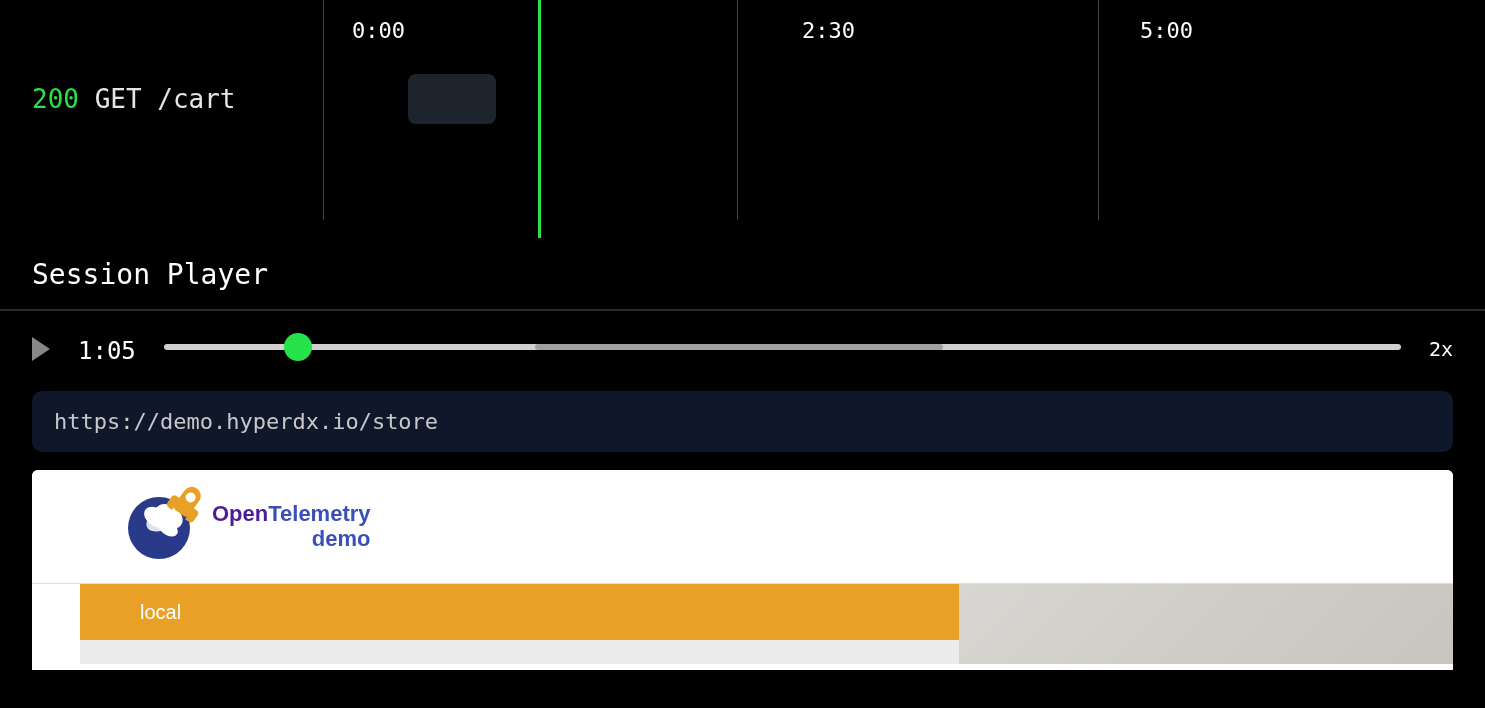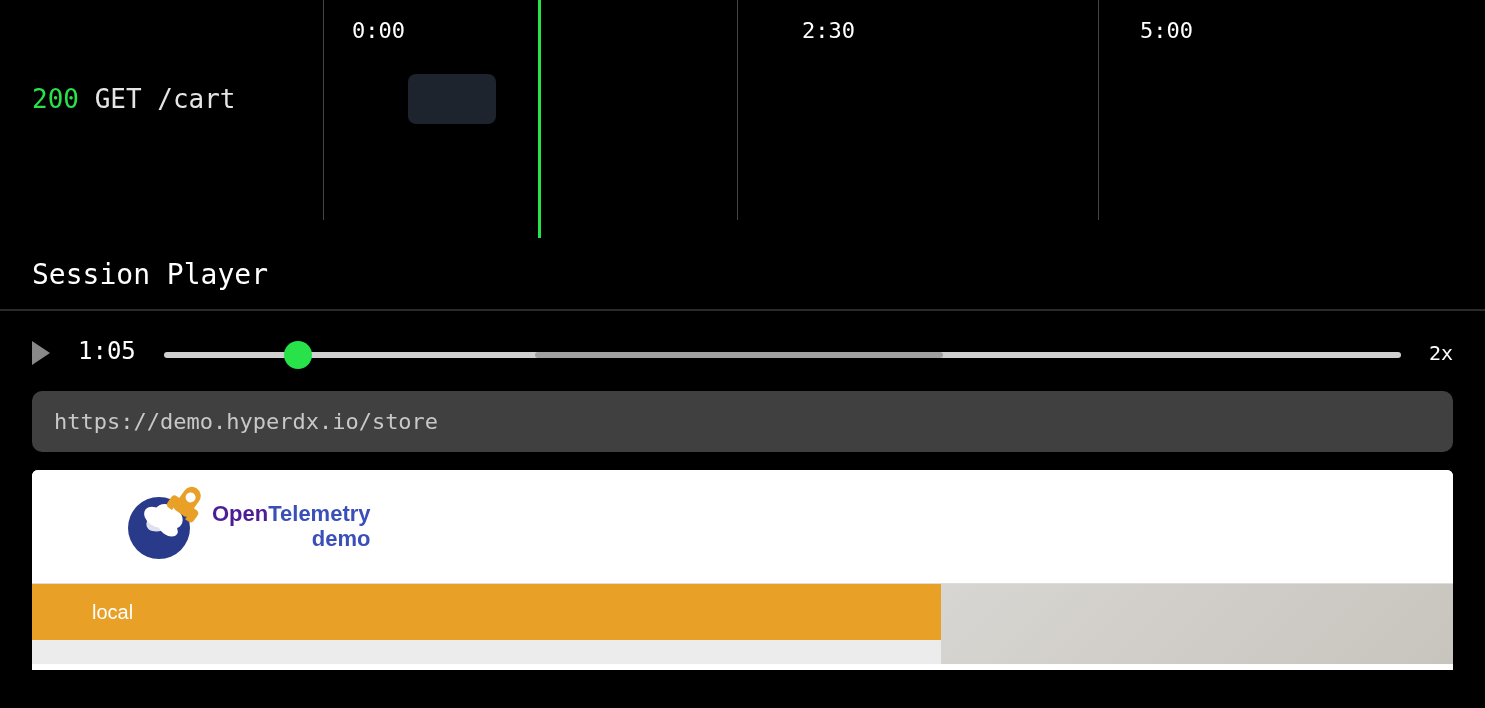--- a/index.html
+++ b/index.html
@@ -25,53 +25,53 @@
   .method-path { color: #e5e5e5; }
   
   .span-block { position: absolute; background: #1e242e; border-radius: 8px; height: 50px; }
   .span1 { left: 408px; top: 2px; width: 88px; }
   .span2 { left: 436px; top: 2px; width: 72px; }
   
   .section-title { font-size: 28px; color: #fff; padding: 18px 32px 18px 32px; }
   
   .divider { height: 2px; background: #2a2a2a; }
   
-  .player-bar { display: flex; align-items: flex-end; padding: 26px 32px; gap: 28px; }
+  .player-bar { display: flex; align-items: flex-start; padding: 26px 32px; gap: 28px; }
   .play-icon { width: 0; height: 0; border-left: 18px solid #888; border-top: 12px solid transparent; border-bottom: 12px solid transparent; cursor: pointer; }
   .current-time { font-size: 24px; color: #fff; }
   
   .scrubber { position: relative; flex: 1; height: 20px; display: flex; align-items: center; }
   .track { position: absolute; left: 0; right: 0; height: 6px; background: #d0d0d0; border-radius: 3px; }
   .buffer { position: absolute; left: 30%; width: 33%; height: 6px; background: #a0a0a0; border-radius: 3px; }
   .thumb { position: absolute; width: 28px; height: 28px; background: #28e24a; border-radius: 50%; top: -4px; left: 120px; cursor: pointer; }
   
   .speed { font-size: 20px; color: #fff; }
   
-  .url-bar { margin: 0 32px 18px 32px; background: #404040; border-radius: 10px; padding: 18px 22px; font-size: 22px; color: #c8c8c8; }
+  .url-bar { margin: 0 32px 18px 32px; background: #0f172a; border-radius: 10px; padding: 18px 22px; font-size: 22px; color: #c8c8c8; }
   
   .replay-frame { margin: 0 32px; background: #fff; border-radius: 6px 6px 0 0; height: 200px; overflow: hidden; }
   .site-header { height: 114px; background: #fff; display: flex; align-items: center; padding-left: 90px; gap: 18px; border-bottom: 1px solid #ddd; }
   
   .logo-wrap { display: flex; align-items: center; gap: 10px; }
   .planet-icon { position: relative; width: 80px; height: 80px; }
   .planet { position: absolute; width: 62px; height: 62px; background: #2a3a8a; border-radius: 50%; bottom: 8px; left: 6px; overflow: hidden; }
   .planet-shine { position: absolute; width: 26px; height: 18px; background: #fff; border-radius: 50%; top: 16px; left: 18px; transform: rotate(-20deg); opacity: 0.85; }
   .rocket { position: absolute; top: -4px; right: -4px; width: 40px; height: 42px; transform: rotate(35deg); }
   .rocket-body { position: absolute; width: 18px; height: 30px; background: #e8a126; border-radius: 9px 9px 4px 4px; left: 11px; top: 2px; }
   .rocket-window { position: absolute; width: 10px; height: 10px; background: #fff; border-radius: 50%; left: 15px; top: 8px; }
   .rocket-fin-l { position: absolute; width: 8px; height: 14px; background: #e8a126; left: 4px; top: 20px; border-radius: 4px 0 0 4px; }
   .rocket-fin-r { position: absolute; width: 8px; height: 14px; background: #e8a126; right: 4px; top: 20px; border-radius: 0 4px 4px 0; }
   .rocket-trail { position: absolute; width: 30px; height: 22px; background: #fff; border-radius: 50%; left: -2px; top: 30px; box-shadow: -10px 8px 0 -2px #fff, 6px 10px 0 -4px #fff; }
   
   .logo-text { font-family: 'Arial', sans-serif; font-weight: 700; font-size: 22px; line-height: 1.1; }
   .lt-open { color: #4c1d95; }
   .lt-tel { color: #3a4fb8; }
   .lt-demo { color: #3a4fb8; display: block; text-align: right; }
   
-  .site-body { display: flex; height: 80px; }
+  .site-body { display: flex; height: 80px; padding-left: 48px; }
   .local-tag { background: #e8a126; color: #fff; font-family: Arial, sans-serif; font-size: 20px; padding: 16px 60px; height: 56px; display: flex; align-items: center; }
   .content-left { width: 64%; background: #ececec; }
   .content-right { flex: 1; background: linear-gradient(135deg, #d8d6d2 0%, #c8c4be 100%); }
 </style>
 </head>
 <body>
 
 <div class="timeline-area">
   <div class="time-labels">
     <span class="time-label t0">0:00</span>

